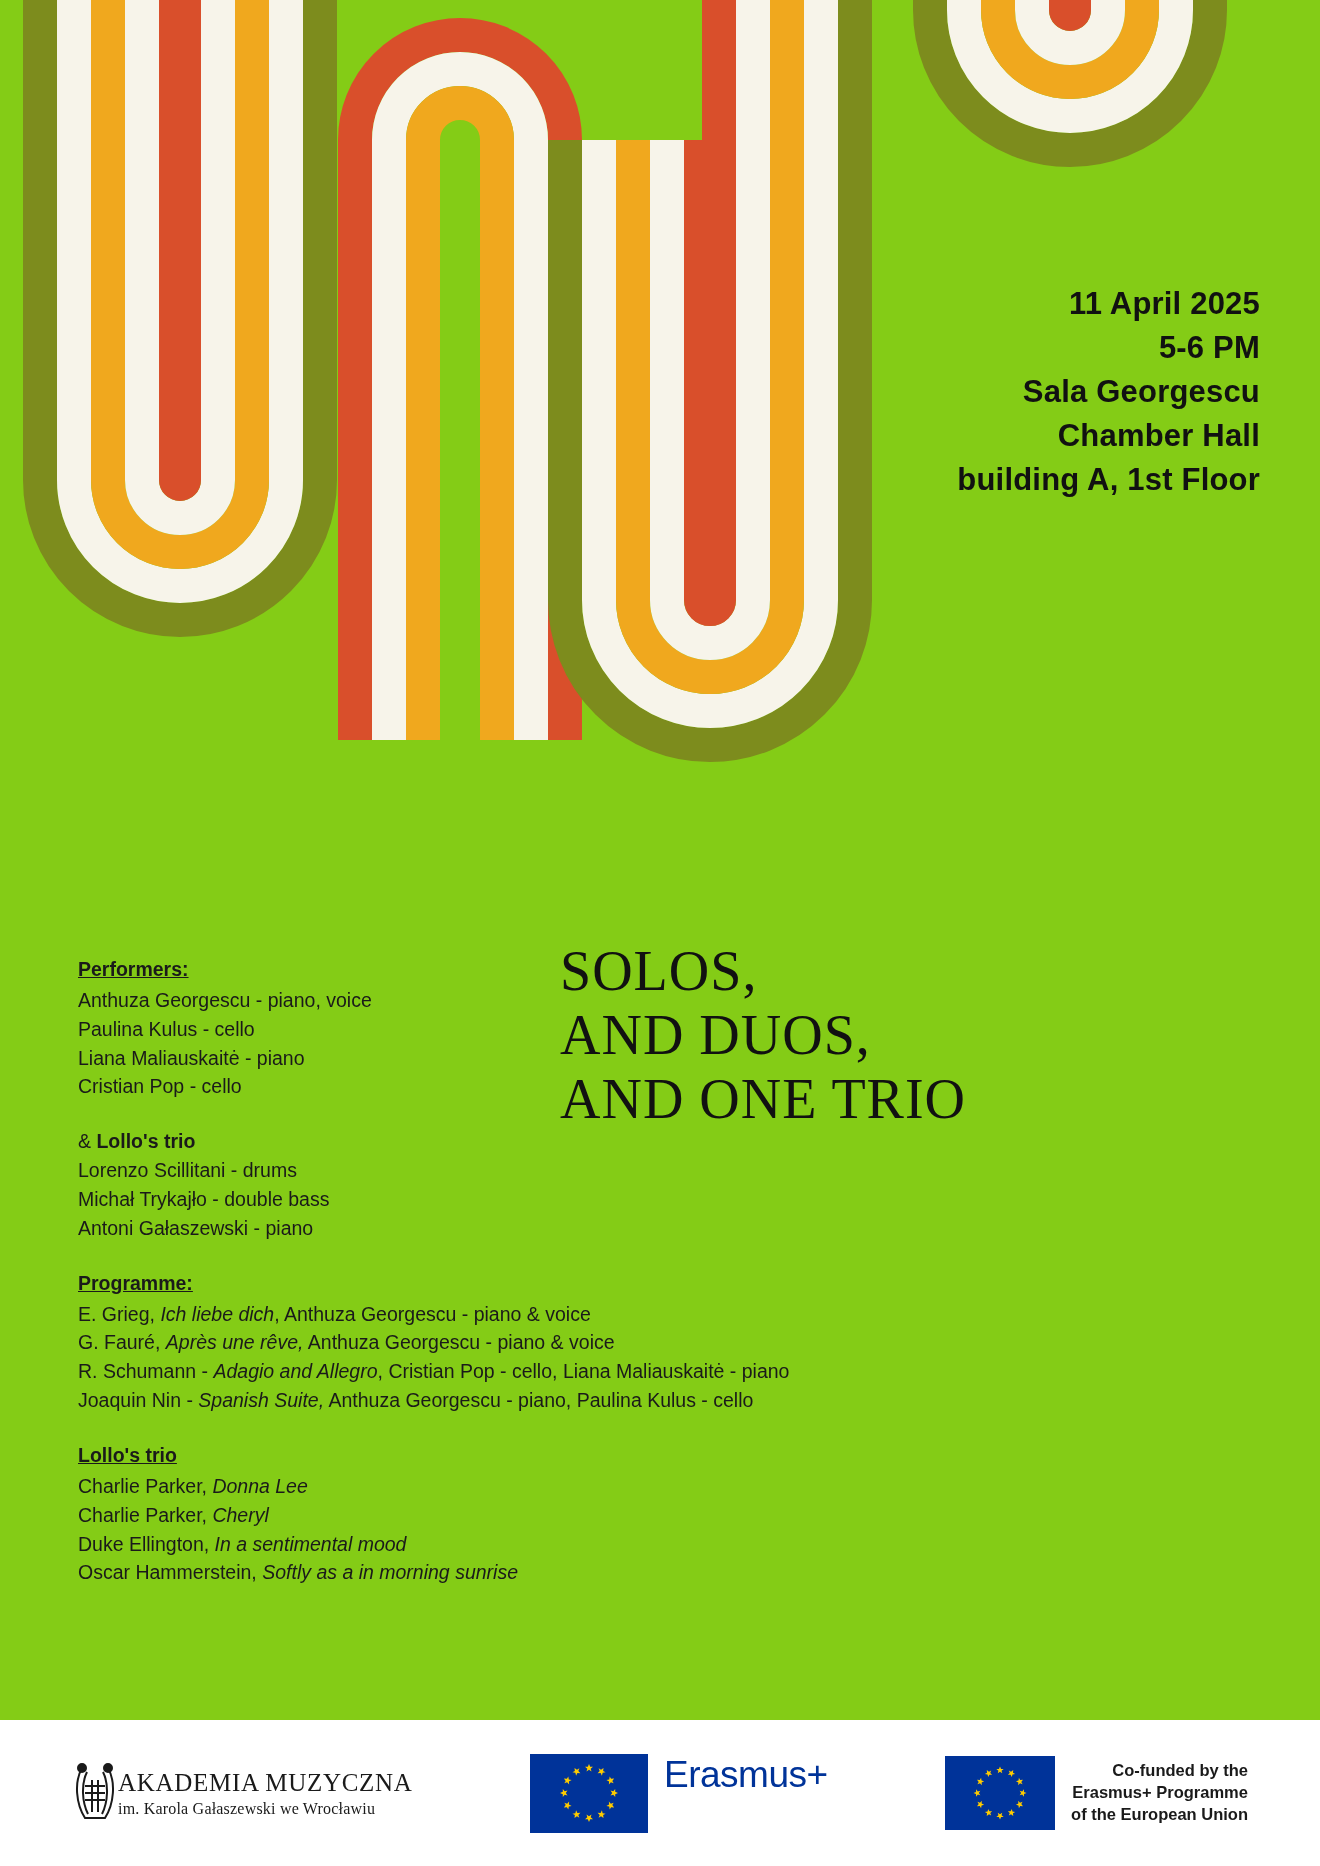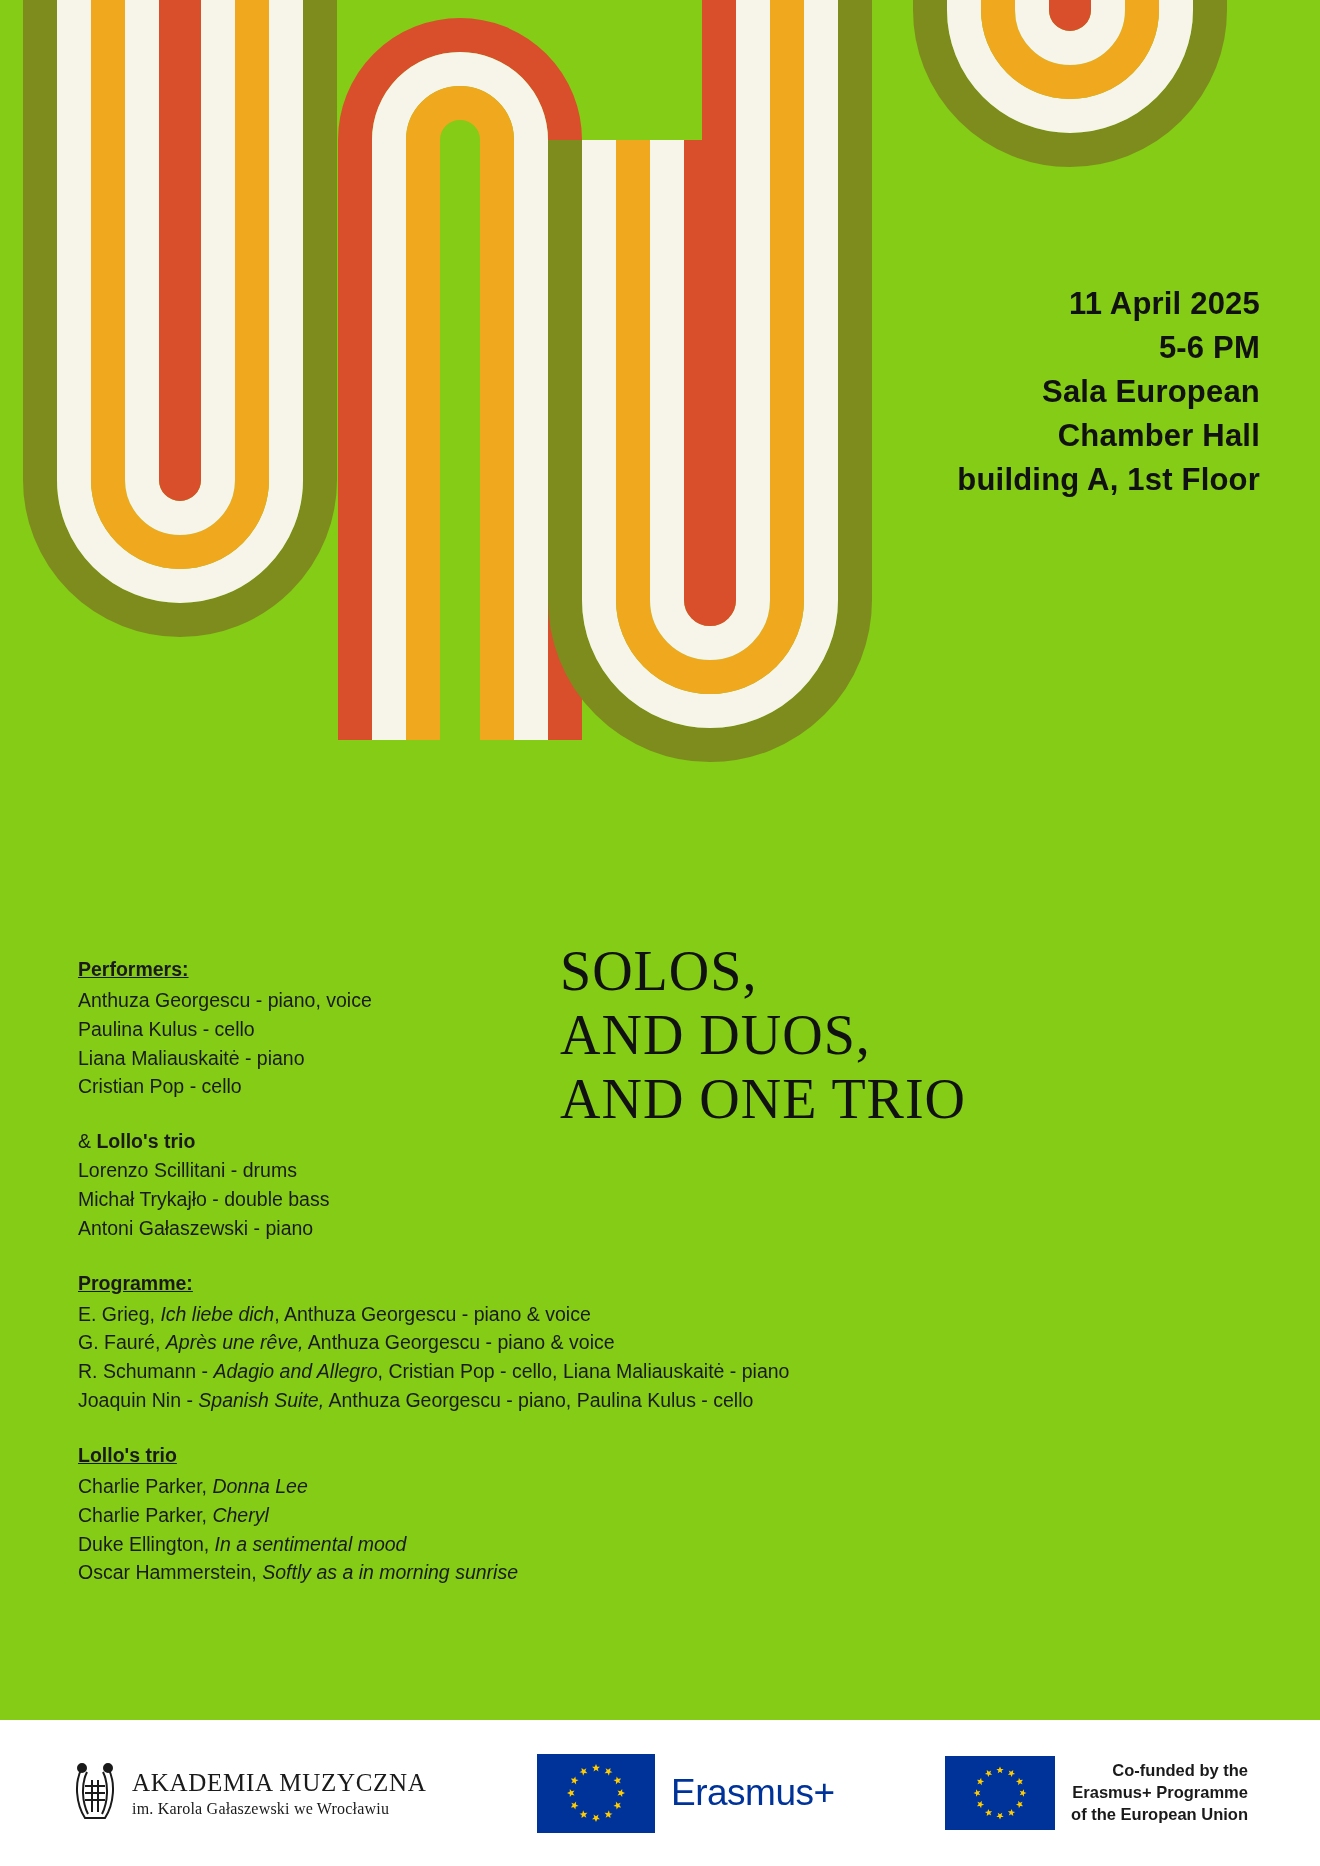--- a/index.html
+++ b/index.html
@@ -99,21 +99,20 @@
     display: flex;
     align-items: center;
     width: 100%;
     padding: 0 72px;
     box-sizing: border-box;
     justify-content: space-between;
   }
   .academy {
     display: flex;
     align-items: center;
-    gap: 14px;
     justify-content: space-between;
   }
   .lyre {
     width: 46px;
     height: 66px;
   }
   .academy-text {
     font-family: "Liberation Serif", serif;
     color: #1a1a1a;
     line-height: 1.25;
@@ -133,21 +132,21 @@
     position: relative;
   }
   .eu-flag .stars {
     position: absolute;
     left: 50%;
     top: 50%;
     transform: translate(-50%, -50%);
   }
   .erasmus {
     display: flex;
-    align-items: center;
+    align-items: flex-start;
     gap: 16px;
   }
   .erasmus-word {
     font-family: "Liberation Sans", sans-serif;
     font-size: 37px;
     color: #003399;
     letter-spacing: -0.5px;
   }
   .cofunded {
     display: flex;
@@ -192,21 +191,21 @@
         <path d="M998 -40 L998 130 A 72 72 0 0 0 1142 130 L1142 -40" stroke="#f0a81e" stroke-width="34"></path>
         <path d="M1032 -40 L1032 130 A 38 38 0 0 0 1108 130 L1108 -40" stroke="#f7f4ea" stroke-width="34"></path>
         <path d="M1066 -40 L1066 130 A 4 4 0 0 0 1074 130 L1074 -40" stroke="#d94f2b" stroke-width="34"></path>
       </g>
     </svg>
   </div>
 
   <div class="event-details">
     <div>11 April 2025</div>
     <div>5-6 PM</div>
-    <div>Sala European</div>
+    <div>Sala Georgescu</div>
     <div>Chamber Hall</div>
     <div>building A, 1st Floor</div>
   </div>
 
   <div class="title">
     <div>SOLOS,</div>
     <div>AND DUOS,</div>
     <div>AND ONE TRIO</div>
   </div>
 

